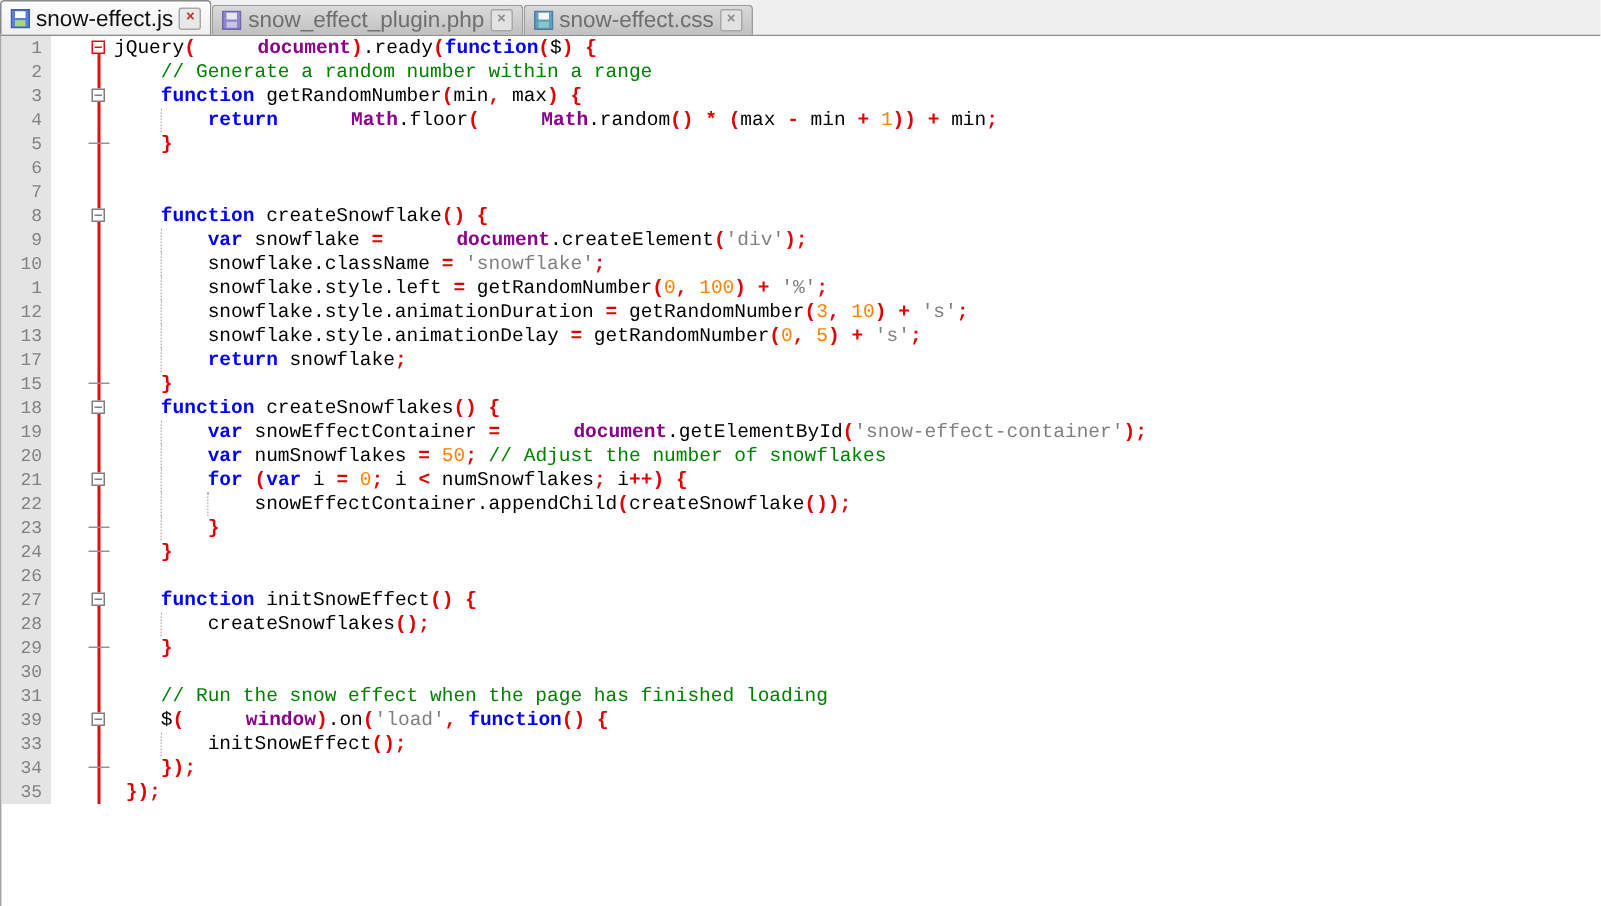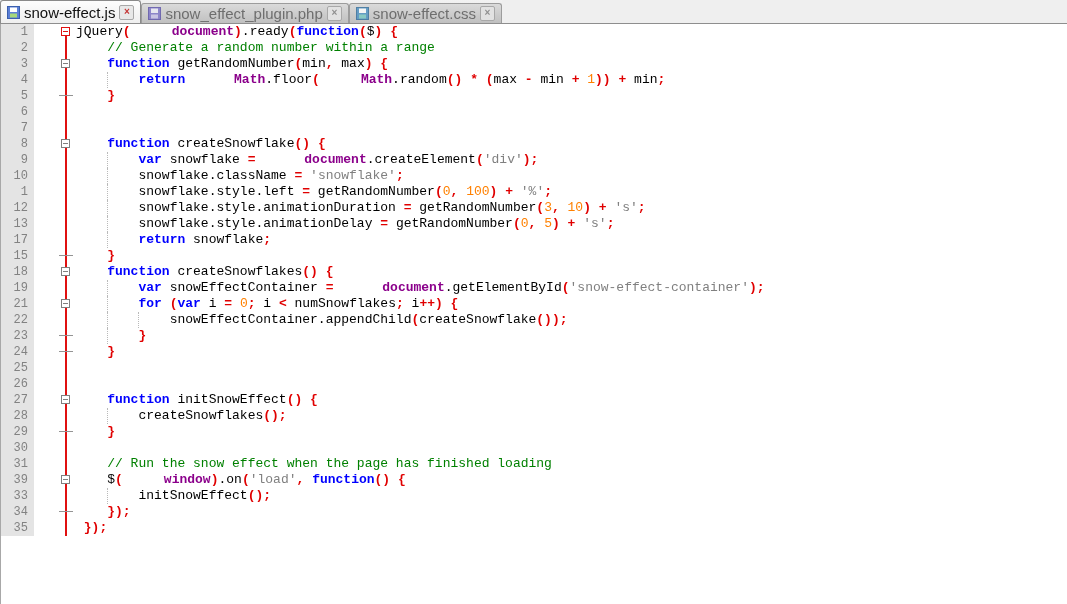--- a/index.html
+++ b/index.html
@@ -249,20 +249,27 @@
         <div class="txt"><span class="tok d">    </span><span class="tok k">function</span><span class="tok d"> createSnowflakes</span><span class="tok o">()</span><span class="tok d"> </span><span class="tok o">{</span></div>
       </div>
       <div class="row">
         <div class="gut">19</div>
         <div class="fold">
           <div class="trunk" style="top: 0px; bottom: 0px;"></div>
         </div>
         <div class="txt"><div class="guide" style="left: 31.2px;"></div><span class="tok d">        </span><span class="tok k">var</span><span class="tok d"> snowEffectContainer </span><span class="tok o">=</span><span class="tok d"> </span><span class="tok w">document</span><span class="tok d">.getElementById</span><span class="tok o">(</span><span class="tok s">'snow-effect-container'</span><span class="tok o">);</span></div>
       </div>
       <div class="row">
+        <div class="gut">20</div>
+        <div class="fold">
+          <div class="trunk" style="top: 0px; bottom: 0px;"></div>
+        </div>
+        <div class="txt"><div class="guide" style="left: 31.2px;"></div><span class="tok d">        </span><span class="tok k">var</span><span class="tok d"> numSnowflakes </span><span class="tok o">=</span><span class="tok d"> </span><span class="tok n">50</span><span class="tok o">;</span><span class="tok d"> </span><span class="tok c">// Adjust the number of snowflakes</span></div>
+      </div>
+      <div class="row">
         <div class="gut">21</div>
         <div class="fold">
           <div class="trunk" style="top: 0px; bottom: 0px;"></div>
           <div class="fbox">
             <div class="minus"></div>
           </div>
         </div>
         <div class="txt"><div class="guide" style="left: 31.2px;"></div><span class="tok d">        </span><span class="tok k">for</span><span class="tok d"> </span><span class="tok o">(</span><span class="tok k">var</span><span class="tok d"> i </span><span class="tok o">=</span><span class="tok d"> </span><span class="tok n">0</span><span class="tok o">;</span><span class="tok d"> i </span><span class="tok o">&lt;</span><span class="tok d"> numSnowflakes</span><span class="tok o">;</span><span class="tok d"> i</span><span class="tok o">++)</span><span class="tok d"> </span><span class="tok o">{</span></div>
       </div>
       <div class="row">
@@ -280,27 +287,20 @@
         </div>
         <div class="txt"><div class="guide" style="left: 31.2px;"></div><span class="tok d">        </span><span class="tok o">}</span></div>
       </div>
       <div class="row">
         <div class="gut">24</div>
         <div class="fold">
           <div class="trunk" style="top: 0px; bottom: 0px;"></div>
           <div class="ftick"></div>
         </div>
         <div class="txt"><span class="tok d">    </span><span class="tok o">}</span></div>
-      </div>
-      <div class="row">
-        <div class="gut">25</div>
-        <div class="fold">
-          <div class="trunk" style="top: 0px; bottom: 0px;"></div>
-        </div>
-        <div class="txt"><span class="tok d"></span></div>
       </div>
       <div class="row">
         <div class="gut">26</div>
         <div class="fold">
           <div class="trunk" style="top: 0px; bottom: 0px;"></div>
         </div>
         <div class="txt"><span class="tok d">    </span></div>
       </div>
       <div class="row">
         <div class="gut">27</div>

